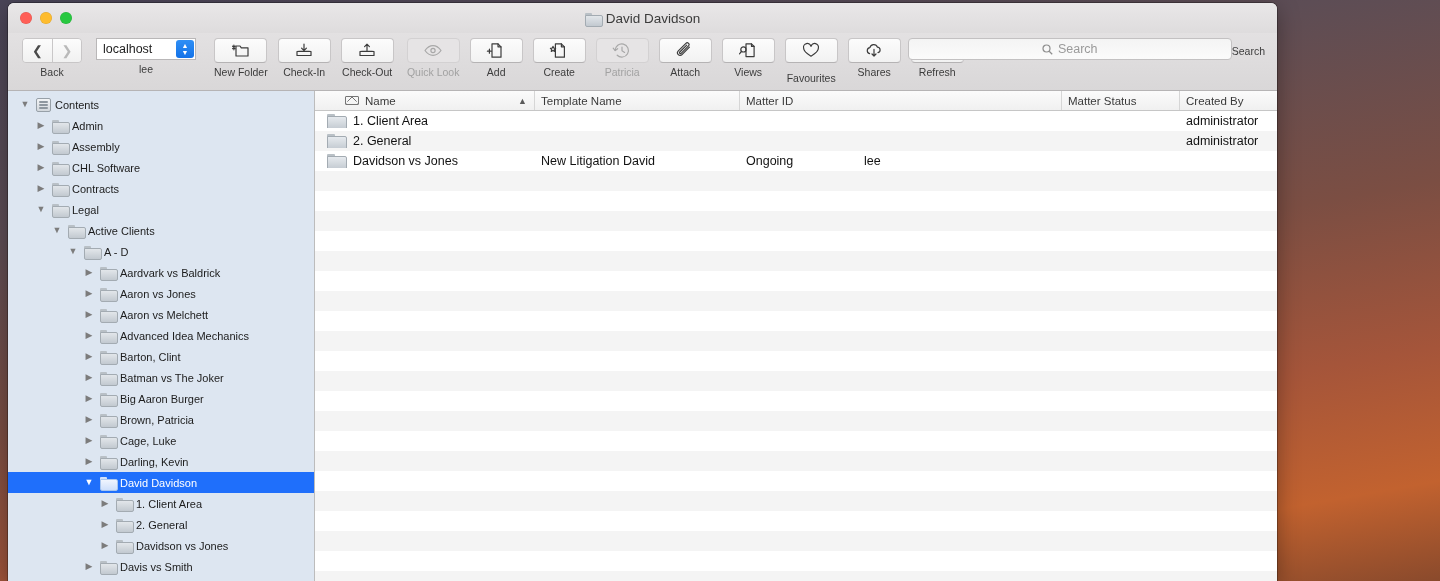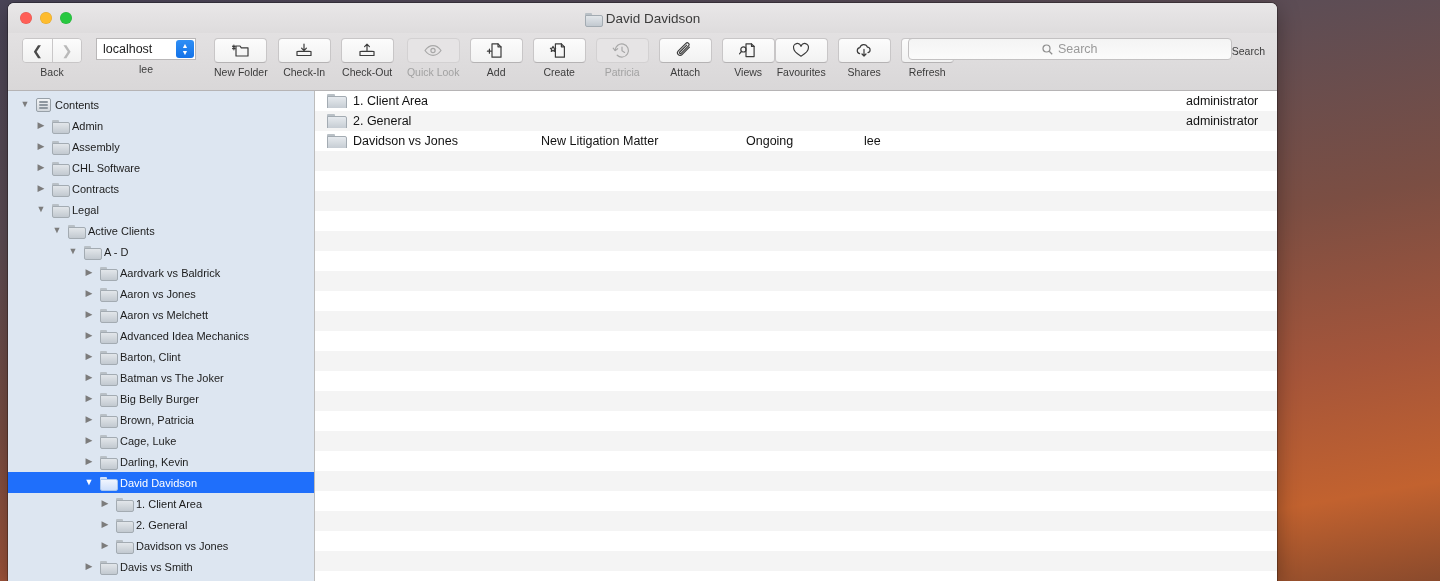--- a/index.html
+++ b/index.html
@@ -258,21 +258,21 @@
           <div class="tb-btn">
             <svg width="20" height="17" viewBox="0 0 20 17">
               <path stroke="#3c3c3c" fill="none" stroke-width="1.2" stroke-linecap="round" stroke-linejoin="round" d="M8 1.8h5.5l2.6 2.6v10.2H8z"></path>
               <path stroke="#3c3c3c" fill="none" stroke-width="1.2" stroke-linecap="round" stroke-linejoin="round" d="M13.5 1.8v2.6h2.6"></path>
               <circle stroke="#3c3c3c" fill="none" stroke-width="1.2" stroke-linecap="round" stroke-linejoin="round" cx="5.4" cy="7.4" r="2.6"></circle>
               <path stroke="#3c3c3c" fill="none" stroke-width="1.2" stroke-linecap="round" stroke-linejoin="round" d="m3.5 9.4-2 2.4"></path>
             </svg>
           </div>
           <span class="tb-label">Views</span>
         </div>
-        <div class="tb-group" style="">
+        <div class="tb-group" style="margin-left: 10px; gap: 6px;">
           <div class="tb-btn">
             <svg width="20" height="17" viewBox="0 0 20 17">
               <path stroke="#3c3c3c" fill="none" stroke-width="1.2" stroke-linecap="round" stroke-linejoin="round" d="M10 14.2S2.6 10 2.6 6.1A3.2 3.2 0 0 1 10 4.4a3.2 3.2 0 0 1 7.4 1.7c0 3.9-7.4 8.1-7.4 8.1Z"></path>
             </svg>
           </div>
           <span class="tb-label">Favourites</span>
         </div>
         <div class="tb-group" style="margin-left: 10px;">
           <div class="tb-btn">
             <svg width="20" height="17" viewBox="0 0 20 17">
@@ -438,21 +438,21 @@
           <span class="folder-ico"></span>
           <span class="tree-label">Batman vs The Joker</span>
         </div>
         <div class="tree-row">
           <span style="width:74px;flex:0 0 74px"></span>
           <span class="tw">
             <i>▶</i>
           </span>
           <span style="width:4px;flex:0 0 4px"></span>
           <span class="folder-ico"></span>
-          <span class="tree-label">Big Belly Burger</span>
+          <span class="tree-label">Big Aaron Burger</span>
         </div>
         <div class="tree-row">
           <span style="width:74px;flex:0 0 74px"></span>
           <span class="tw">
             <i>▶</i>
           </span>
           <span style="width:4px;flex:0 0 4px"></span>
           <span class="folder-ico"></span>
           <span class="tree-label">Brown, Patricia</span>
         </div>
@@ -514,20 +514,40 @@
           <span style="width:74px;flex:0 0 74px"></span>
           <span class="tw">
             <i>▶</i>
           </span>
           <span style="width:4px;flex:0 0 4px"></span>
           <span class="folder-ico"></span>
           <span class="tree-label">Davis vs Smith</span>
         </div>
       </div>
     <div id="filelist">
+      <div id="col-head">
+          <div class="col-h" style="width: 220px; flex: 0 0 220px;">
+            <span style="width:24px;flex:0 0 24px"></span>
+            <span class="env"></span>
+            <span>Name</span>
+            <span class="sort-caret">▲</span>
+          </div>
+          <div class="col-h" style="width: 205px; flex: 0 0 205px;">
+            <span>Template Name</span>
+          </div>
+          <div class="col-h" style="width: 322px; flex: 0 0 322px;">
+            <span>Matter ID</span>
+          </div>
+          <div class="col-h" style="width: 118px; flex: 0 0 118px;">
+            <span>Matter Status</span>
+          </div>
+          <div class="col-h" style="width: 252px; flex: 1 1 auto;">
+            <span>Created By</span>
+          </div>
+        </div>
       <div id="rows">
           <div class="frow">
             <div class="fcell name" style="flex: 0 0 220px;">
               <span style="width:6px;flex:0 0 6px"></span>
               <span class="row-folder"></span>
               <span>1. Client Area</span>
             </div>
             <div class="fcell" style="flex: 0 0 205px;"></div>
             <div class="fcell" style="flex: 0 0 322px;"></div>
             <div class="fcell" style="flex: 0 0 118px;"></div>
@@ -543,21 +563,21 @@
             <div class="fcell" style="flex: 0 0 322px;"></div>
             <div class="fcell" style="flex: 0 0 118px;"></div>
             <div class="fcell" style="flex: 1 1 auto;">administrator</div>
           </div>
           <div class="frow">
             <div class="fcell name" style="flex: 0 0 220px;">
               <span style="width:6px;flex:0 0 6px"></span>
               <span class="row-folder"></span>
               <span>Davidson vs Jones</span>
             </div>
-            <div class="fcell" style="flex: 0 0 205px;">New Litigation Matter</div>
+            <div class="fcell" style="flex: 0 0 205px;">New Litigation David</div>
             <div class="fcell" style="flex: 0 0 118px;">Ongoing</div>
             <div class="fcell" style="flex: 1 1 auto;">lee</div>
           </div>
           <div class="frow alt"></div>
           <div class="frow"></div>
           <div class="frow alt"></div>
           <div class="frow"></div>
           <div class="frow alt"></div>
           <div class="frow"></div>
           <div class="frow alt"></div>

